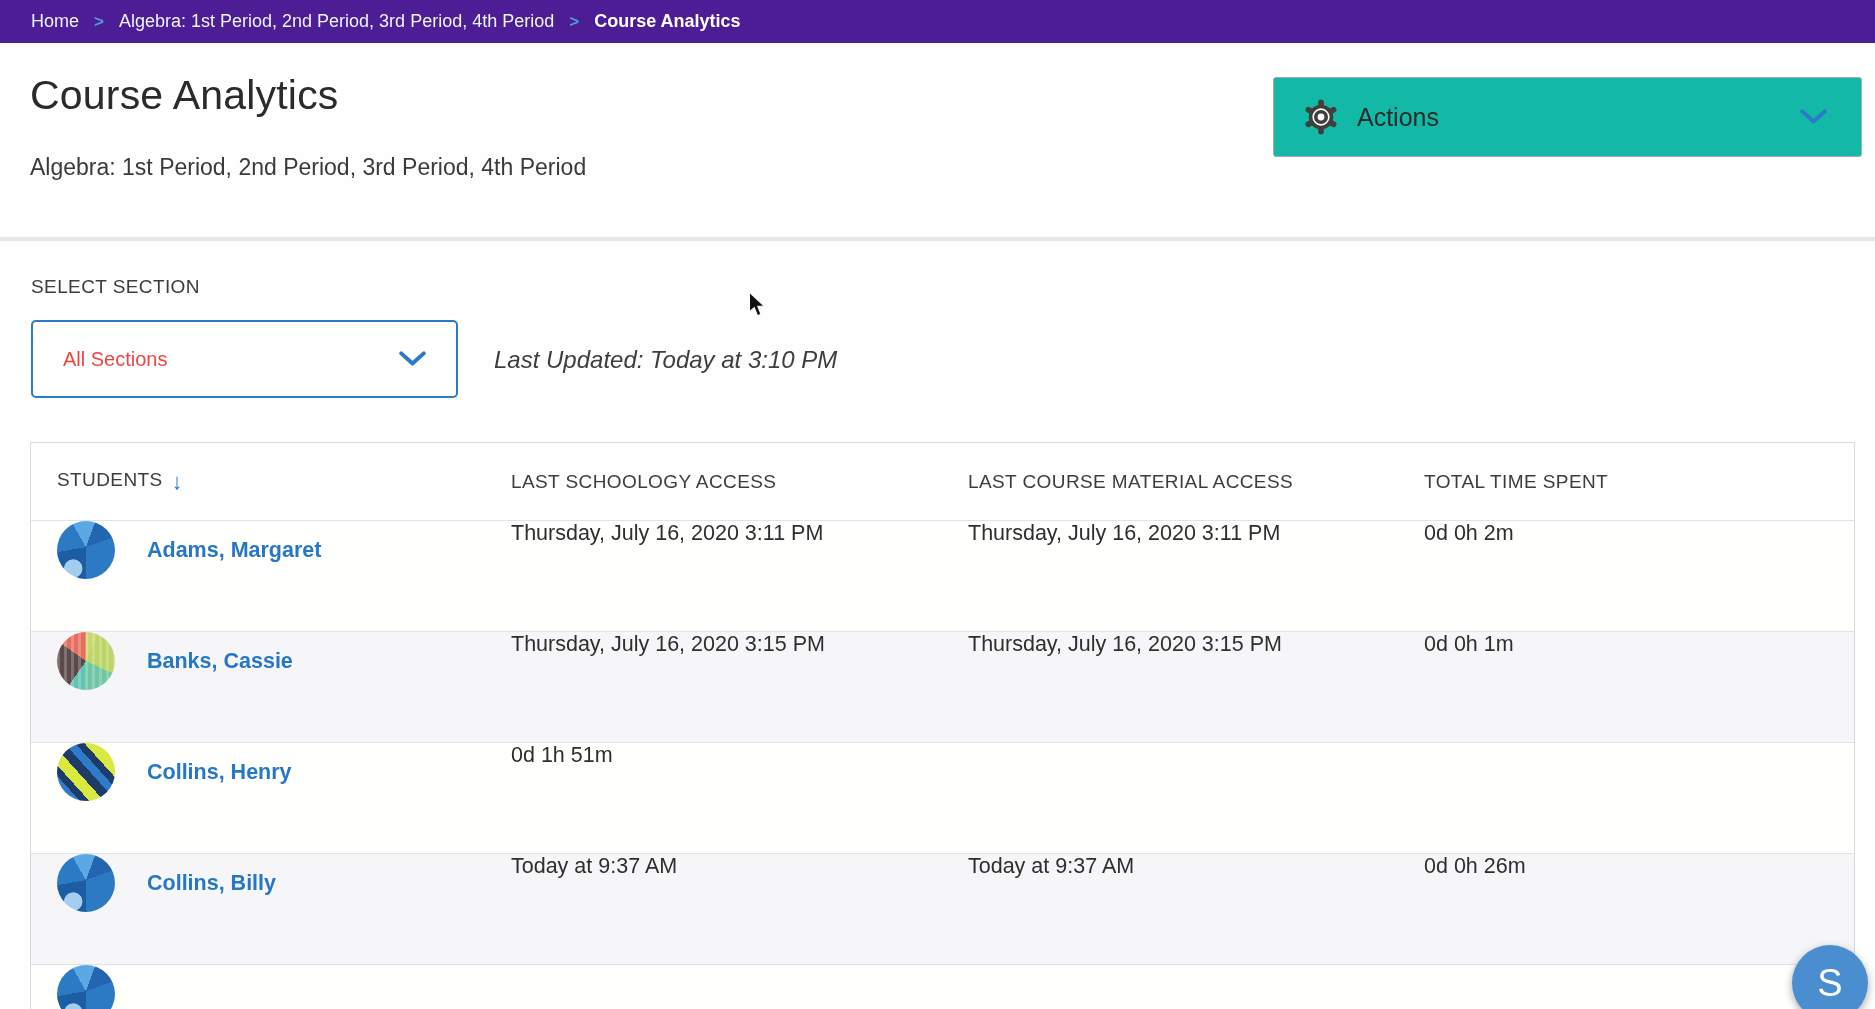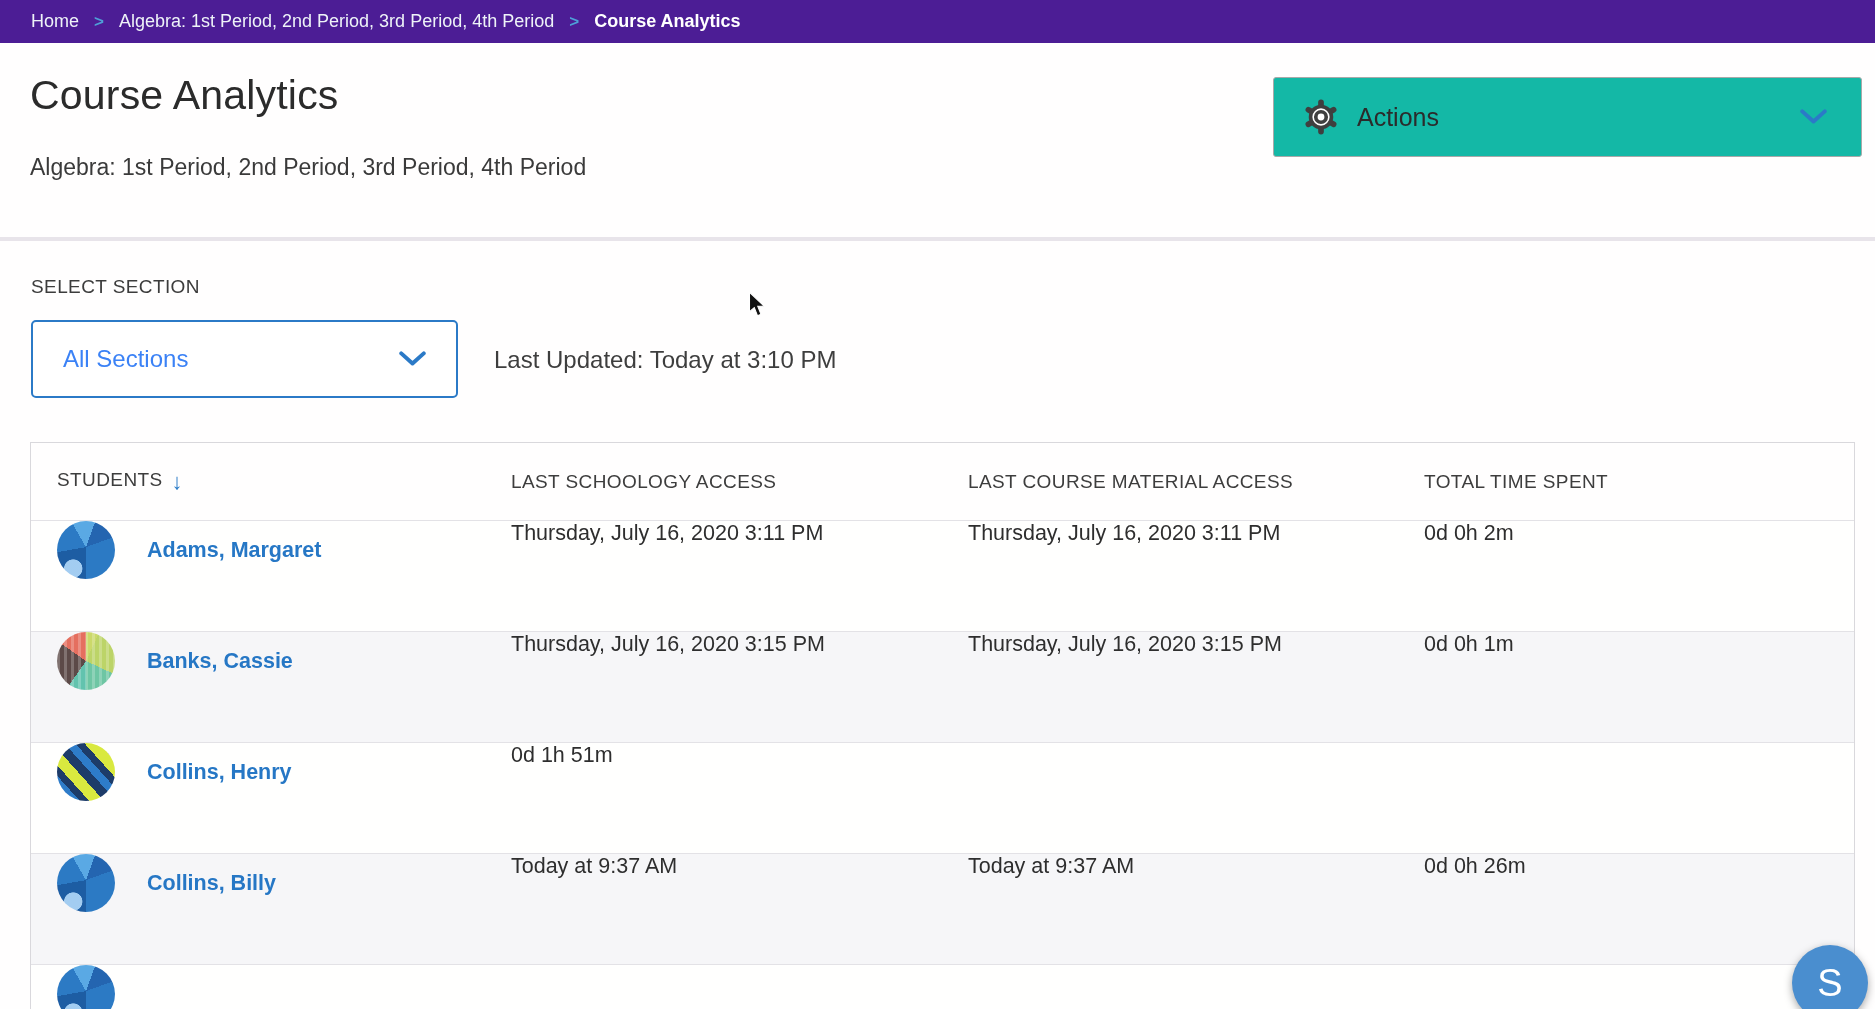--- a/index.html
+++ b/index.html
@@ -24,23 +24,23 @@
   .actions-btn .lbl{font-size:25px;color:#2b2b2b;margin-left:17px;}
   .actions-btn .chev{margin-left:auto;width:27px;height:16px;}
 
   
   .divider{position:absolute;left:0;top:237px;width:1875px;height:4px;background:#e8e4ea;}
 
   
   .select-label{position:absolute;left:31px;top:276px;font-size:19px;color:#3c3c3c;letter-spacing:0.4px;}
   .section-dd{position:absolute;left:31px;top:320px;width:427px;height:78px;background:#fff;
     border:2px solid #2b7ac7;border-radius:5px;display:flex;align-items:center;padding:0 30px;cursor:pointer;}
-  .section-dd .val{font-size:24px;color:#3b82f6;}
+  .section-dd .val{font-size:20px;color:#ef4444;}
   .section-dd .chev{margin-left:auto;width:27px;height:16px;}
-  .last-updated{position:absolute;left:494px;top:346px;font-size:24px;color:#3e3e3e;}
+  .last-updated{position:absolute;left:494px;top:346px;font-size:24px;font-style:italic;color:#3e3e3e;}
 
   
   .table{position:absolute;left:30px;top:442px;width:1825px;background:#fff;
     border:1px solid #d9d8dc;border-bottom:none;}
   .thead{display:flex;height:77px;align-items:center;background:#fffefe;font-size:19px;color:#3d3d3d;letter-spacing:0.4px;}
   .th{padding-left:26px;display:flex;align-items:flex-start;cursor:pointer;}
   .c1{width:454px;flex:0 0 auto;}
   .c2{width:457px;flex:0 0 auto;}
   .c3{width:456px;flex:0 0 auto;}
   .c4{flex:1 1 auto;}

